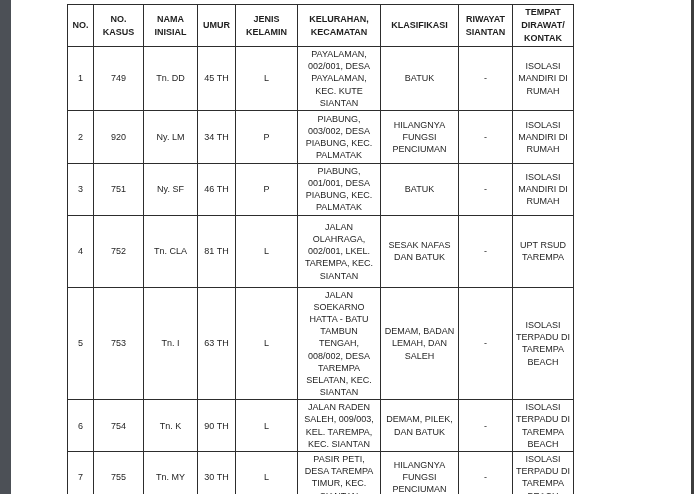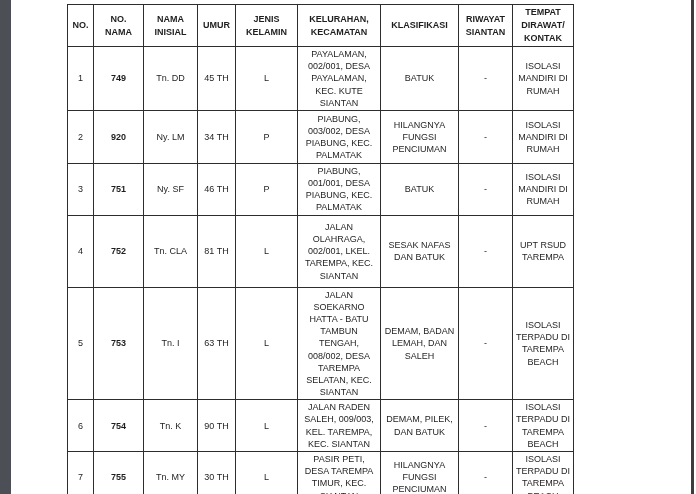--- a/index.html
+++ b/index.html
@@ -41,21 +41,21 @@
     color: #1e1e1e;
     padding: 1px 3px;
     word-wrap: break-word;
     overflow: hidden;
   }
   table.cases th {
     font-weight: bold;
     line-height: 1.45;
   }
   table.cases td.col-no_kasus {
-    font-weight: bold;
+    font-weight: normal;
   }
 </style>
 </head>
 <body>
 
 <div class="left-bar" style="background: rgb(76, 80, 86);"></div>
 <div class="right-line" style="background: rgb(61, 61, 61);"></div>
 
 <table class="cases">
   <colgroup>
@@ -65,21 +65,21 @@
       <col style="width: 38px;">
       <col style="width: 62px;">
       <col style="width: 83px;">
       <col style="width: 78px;">
       <col style="width: 54px;">
       <col style="width: 61px;">
     </colgroup>
   <thead>
       <tr style="height: 38px;">
         <th>NO.</th>
-        <th>NO. NAMA</th>
+        <th>NO. KASUS</th>
         <th>NAMA INISIAL</th>
         <th>UMUR</th>
         <th>JENIS KELAMIN</th>
         <th>KELURAHAN, KECAMATAN</th>
         <th>KLASIFIKASI</th>
         <th>RIWAYAT SIANTAN</th>
         <th>TEMPAT DIRAWAT/ KONTAK</th>
       </tr>
     </thead>
   <tbody>

